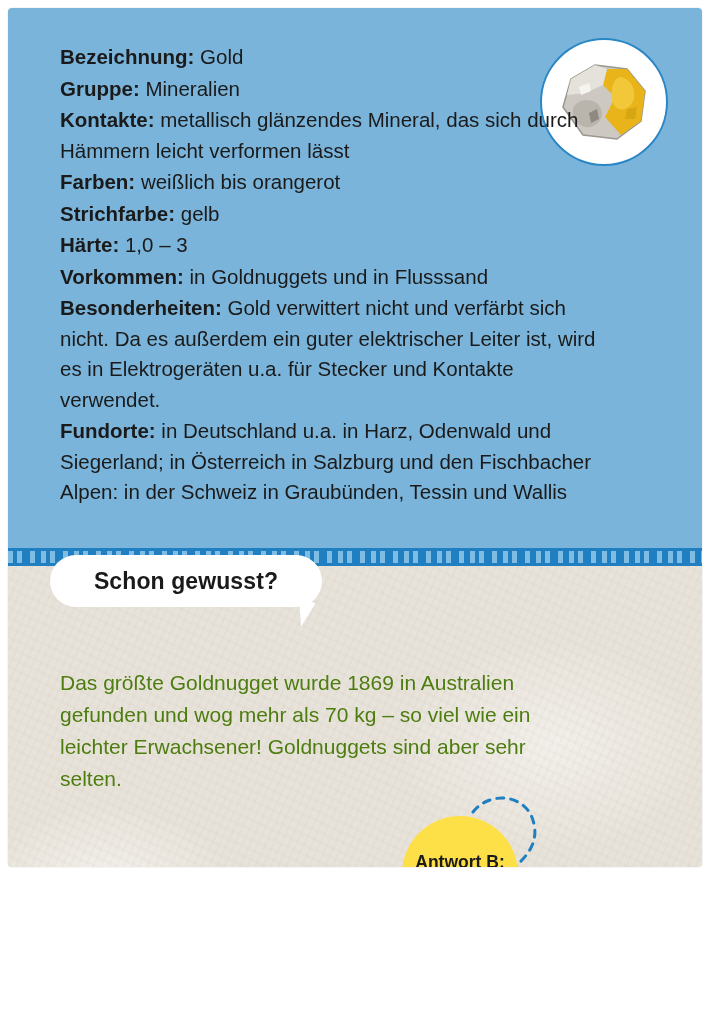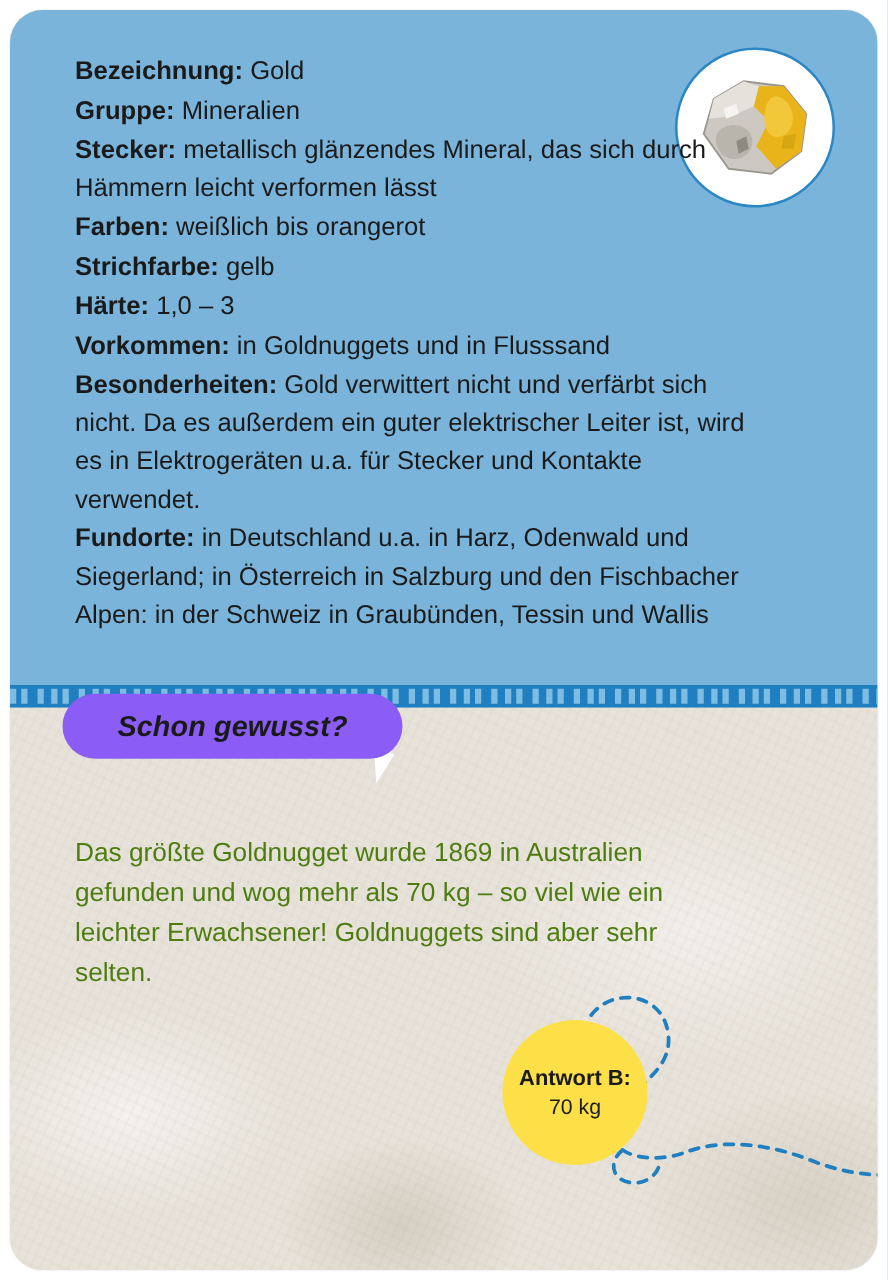--- a/index.html
+++ b/index.html
@@ -12,22 +12,22 @@
     height: 1024px;
     font-family: "Liberation Sans", sans-serif;
     overflow: hidden;
   }
 
   #card {
     position: absolute;
     left: 8px;
     top: 8px;
     width: 694px;
-    height: 1008px;
-    border-radius: 26px;
+    height: 859px;
+    border-radius: 4px;
     overflow: hidden;
     background: #ece7e0;
     box-shadow: 0 0 0 1px rgba(0,0,0,0.04);
   }
 
   
   #blue-panel {
     position: absolute;
     left: 0;
     top: 0;
@@ -107,26 +107,25 @@
   }
   #thumb svg { display: block; }
 
   
   #bubble {
     position: absolute;
     left: 42px;
     top: 547px;
     width: 272px;
     height: 52px;
-    background: #8b5cf6;
+    background: #ffffff;
     border-radius: 26px;
     display: flex;
     align-items: center;
     justify-content: center;
-    font-style: italic;
   }
   #bubble-label {
     font-size: 23px;
     font-weight: bold;
     color: #1a1a1a;
     letter-spacing: .1px;
   }
   #bubble-tail {
     position: absolute;
     left: 292px;
@@ -202,21 +201,21 @@
           <path d="M44 70 L52 66 L54 76 L46 80 Z" fill="#8e8a82"></path>
           <path d="M82 66 L92 64 L90 76 L80 76 Z" fill="#d6a712"></path>
           <path d="M34 44 L44 40 L46 48 L36 52 Z" fill="#f6f4f0"></path>
         </g>
       </svg>
     </div>
 
     <div id="facts">
       <p class="row"><span class="lbl">Bezeichnung:</span><span> Gold</span></p>
       <p class="row"><span class="lbl">Gruppe:</span><span> Mineralien</span></p>
-      <p class="row"><span class="lbl">Stecker:</span><span> metallisch glänzendes Mineral, das sich durch Hämmern leicht verformen lässt</span></p>
+      <p class="row"><span class="lbl">Kontakte:</span><span> metallisch glänzendes Mineral, das sich durch Hämmern leicht verformen lässt</span></p>
       <p class="row"><span class="lbl">Farben:</span><span> weißlich bis orangerot</span></p>
       <p class="row"><span class="lbl">Strichfarbe:</span><span> gelb</span></p>
       <p class="row"><span class="lbl">Härte:</span><span> 1,0 – 3</span></p>
       <p class="row"><span class="lbl">Vorkommen:</span><span> in Goldnuggets und in Flusssand</span></p>
       <p class="row"><span class="lbl">Besonderheiten:</span><span> Gold verwittert nicht und verfärbt sich nicht. Da es außerdem ein guter elektrischer Leiter ist, wird es in Elektrogeräten u.a. für Stecker und Kontakte verwendet.</span></p>
       <p class="row"><span class="lbl">Fundorte:</span><span> in Deutschland u.a. in Harz, Odenwald und Siegerland; in Österreich in Salzburg und den Fischbacher Alpen: in der Schweiz in Graubünden, Tessin und Wallis</span></p>
     </div>
   </div>
 
   <div id="beige-panel">

